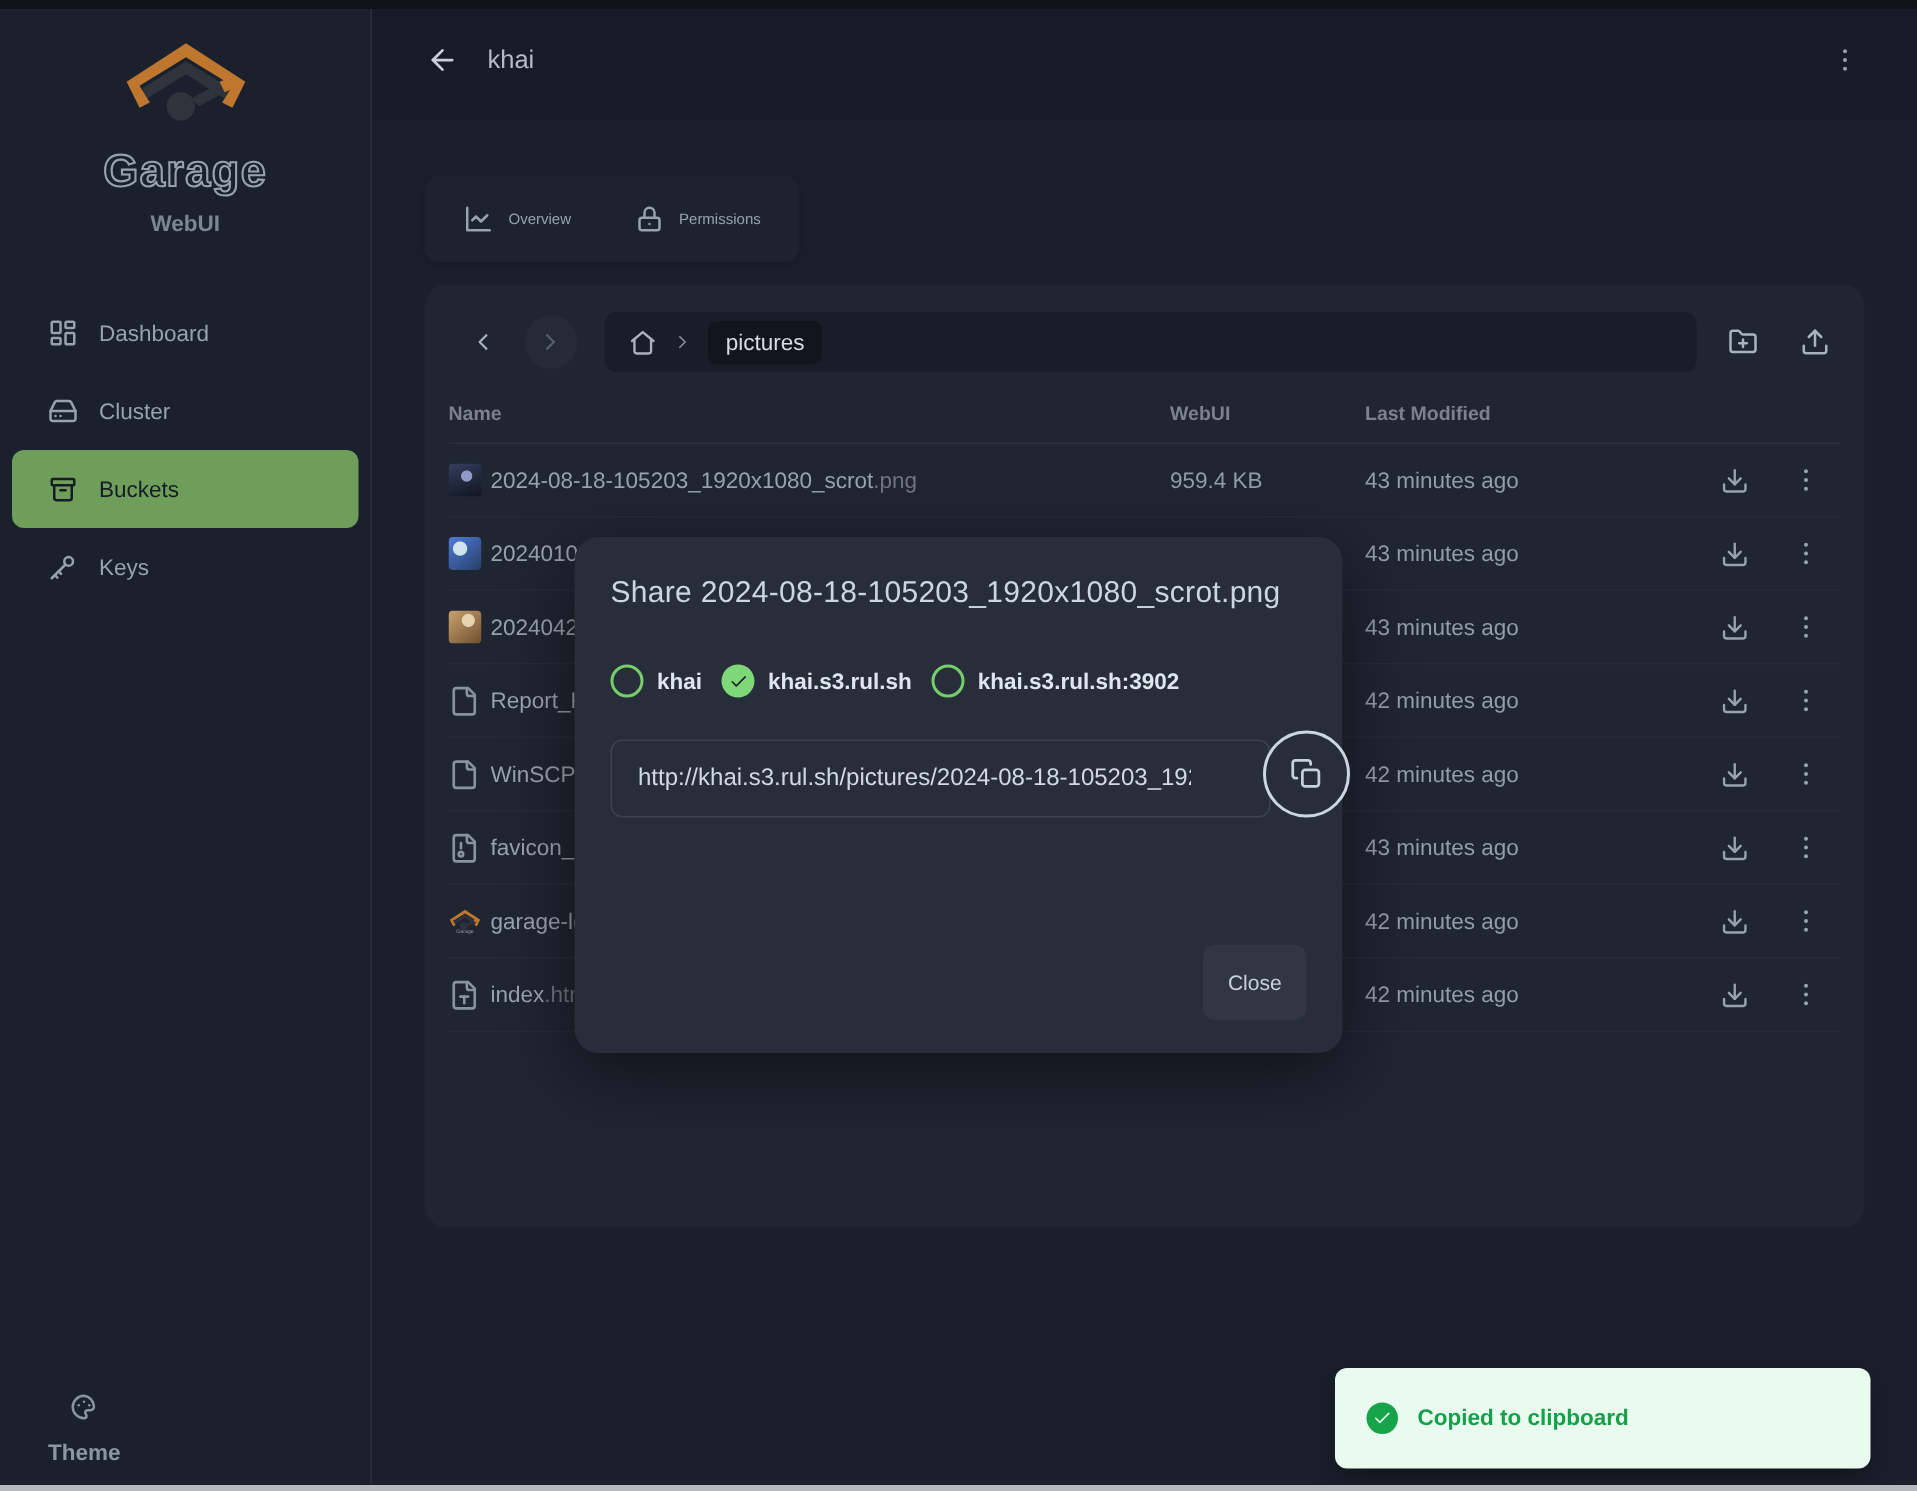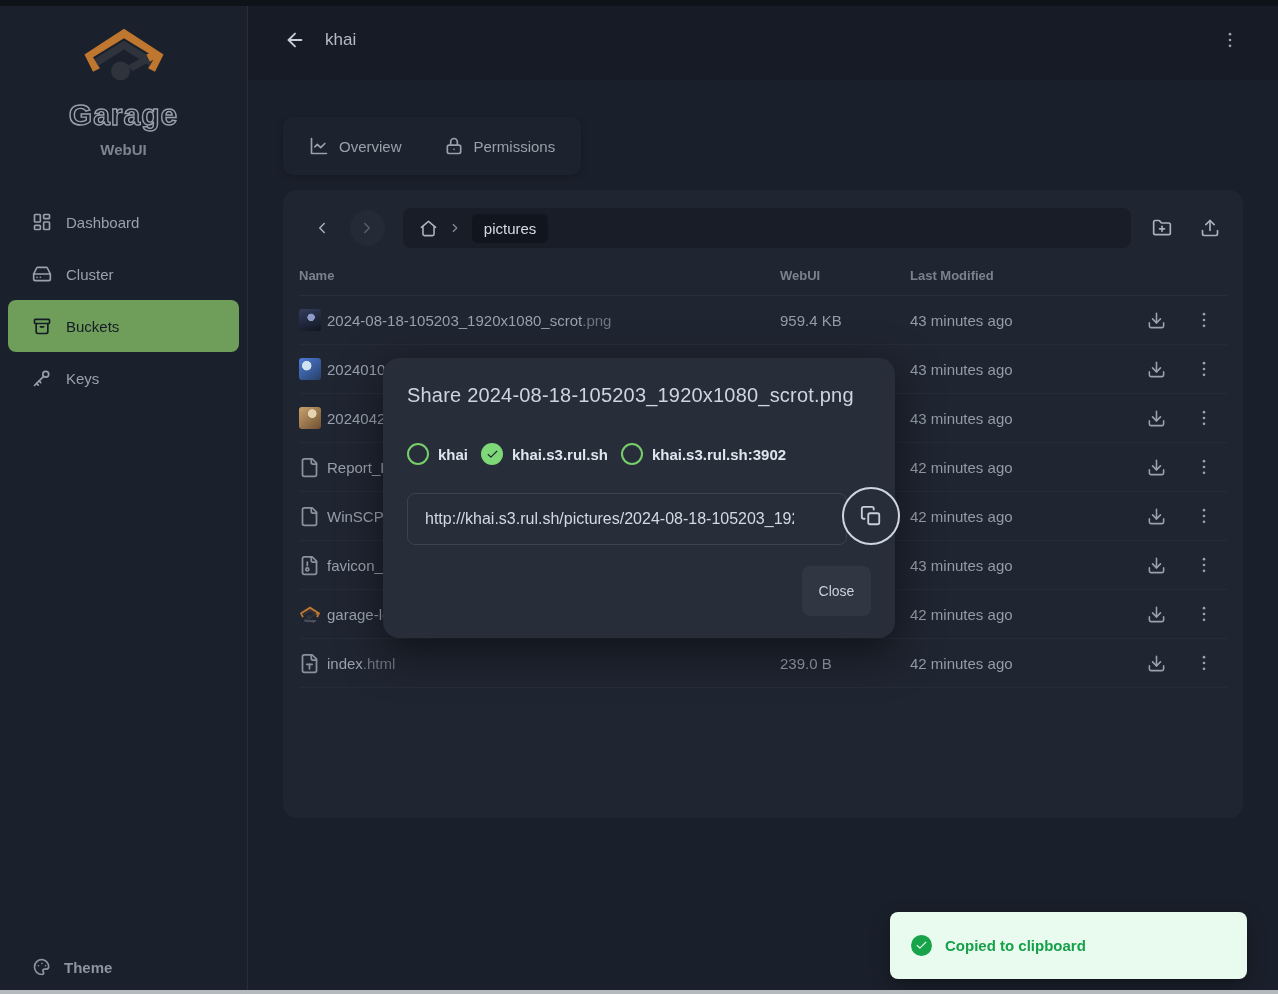--- a/index.html
+++ b/index.html
@@ -15,32 +15,32 @@
   
   .sidebar { position:absolute; left:0; top:0; width:248px; height:994px; background:#1b212c; border-right:1px solid #272e39; z-index:5; }
   .logo { padding-top:26px; text-align:center; }
   .logo svg { display:block; margin:0 auto; }
   .logo-title { margin-top:8px; font-size:30px; font-weight:bold; letter-spacing:1px; color:#1b212c; -webkit-text-stroke:1.4px #99a1ac; }
   .logo-sub { margin-top:9px; font-size:15px; font-weight:bold; color:#7d8590; }
   .nav { margin-top:38px; padding:0 8px; display:flex; flex-direction:column; gap:0; }
   .nav-item { display:flex; align-items:center; gap:14px; height:52px; padding-left:24px; color:#99a1ac; font-size:15px; border-radius:8px; cursor:pointer; }
   .nav-item .ic { display:grid; place-items:center; width:20px; height:20px; }
   .nav-item.active { background:#6f9e5a; color:#151c26; }
-  .theme-row { position:absolute; left:32px; bottom:17px; display:flex; align-items:center; gap:12px; color:#8d95a0; font-size:15px; font-weight:bold; cursor:pointer; }
+  .theme-row { position:absolute; left:32px; bottom:17px; display:flex; align-items:center; gap:12px; color:#8d95a0; font-size:15px; font-weight:bold; cursor:pointer;flex-direction:column; }
   .theme-row .ic { width:20px; height:20px; display:grid; place-items:center; }
 
   
   .main { position:absolute; left:248px; top:0; right:0; bottom:0; }
   .header { height:80px; background:#161b25; display:flex; align-items:center; padding:0 34px; }
   .back-btn { width:26px; height:26px; display:grid; place-items:center; color:#c8cfd8; cursor:pointer; }
   .page-title { margin-left:17px; font-size:17px; color:#b4bbc5; }
   .header-menu { margin-left:auto; width:28px; height:28px; display:grid; place-items:center; color:#9aa2ac; cursor:pointer; }
 
   .tabs { position:absolute; left:35px; top:117px; display:flex; background:#1d232e; border-radius:10px; padding:5px; box-shadow:0 2px 6px rgba(0,0,0,.18); }
-  .tab { display:flex; align-items:center; gap:10px; padding:0 21px; height:48px; color:#99a1ab; font-size:15px; border-radius:8px; cursor:pointer; }
+  .tab { display:flex; align-items:center; gap:10px; padding:0 21px; height:48px; color:#99a1ab; font-size:10px; border-radius:8px; cursor:pointer; }
   .tab .ic { width:20px; height:20px; display:grid; place-items:center; }
   .tab.active { background:#6f9e5a; color:#eef3f7; }
   .tab.active .ic { color:#182230; }
 
   
   .card { position:absolute; left:35px; top:190px; width:960px; height:628px; background:#1f2531; border-radius:14px; padding:16px; z-index:1; }
   .crumb-row { display:flex; align-items:center; height:44px; }
   .nav-btn { width:36px; height:36px; display:grid; place-items:center; color:#aab2bc; margin-left:6px; cursor:pointer; border-radius:50%; }
   .nav-btn.disabled { background:#252b36; color:#596069; margin-left:10px; }
   .crumb-box { width:750px; margin-left:18px; background:#181d27; height:40px; border-radius:8px; display:flex; align-items:center; padding:0 16px; gap:10px; }
@@ -57,21 +57,21 @@
   .fname { overflow:hidden; white-space:nowrap; color:#99a1ab; }
   .fext { color:#6e757f; }
   .fsize, .fmod { color:#949ca6; }
   .thumb { width:22px; height:22px; border-radius:3px; }
   .thumb.t1 { background:radial-gradient(circle at 55% 38%, #8f9ac9 0 19%, transparent 22%), linear-gradient(160deg,#343e5e,#10151f); }
   .thumb.t2 { background:radial-gradient(circle at 35% 35%, #cfe3ee 0 22%, transparent 25%), linear-gradient(140deg,#4f7bd9,#274066); }
   .thumb.t3 { background:radial-gradient(circle at 60% 30%, #e6d3b0 0 20%, transparent 23%), linear-gradient(140deg,#caa36b,#6e4f33); }
   .row-act { width:34px; height:34px; display:grid; place-items:center; color:#9aa2ac; cursor:pointer; }
 
   
-  .modal { position:absolute; left:383px; top:358px; width:512px; height:280px; background:#272e39; border-radius:16px; box-shadow:0 14px 44px rgba(0,0,0,.5); z-index:30; padding:26px 24px; }
+  .modal { position:absolute; left:383px; top:358px; width:512px; height:344px; background:#272e39; border-radius:16px; box-shadow:0 14px 44px rgba(0,0,0,.5); z-index:30; padding:26px 24px; }
   .modal-title { font-size:20px; font-weight:500; color:#cdd5df; letter-spacing:.2px; }
   .opts { display:flex; align-items:center; gap:13px; margin-top:36px; }
   .opt { display:flex; align-items:center; gap:9px; font-size:15px; font-weight:bold; color:#dfe6ee; cursor:pointer; }
   .radio { width:22px; height:22px; border-radius:50%; border:2px solid #76cf6a; flex:0 0 auto; }
   .radio.checked { background:#7ed877; border:none; display:grid; place-items:center; color:#1a222e; }
   .url-row { position:relative; margin-top:28px; height:58px; }
   .url-input { width:440px; height:52px; border:1px solid #3c434f; border-radius:8px; background:transparent; color:#d2d9e2; font-size:16px; padding:0 52px 0 17px; font-family:"Liberation Sans", sans-serif; outline:none; }
   .copy-btn { position:absolute; left:435px; top:-6px; width:58px; height:58px; border-radius:50%; border:2px solid #cdd6de; background:#272e39; color:#c7cfd8; display:grid; place-items:center; cursor:pointer; }
   .modal-close { position:absolute; right:24px; bottom:22px; width:69px; height:50px; background:#303743; border:none; border-radius:8px; color:#c9d0da; font-weight:normal; font-size:14px; font-family:"Liberation Sans", sans-serif; cursor:pointer; }
 

